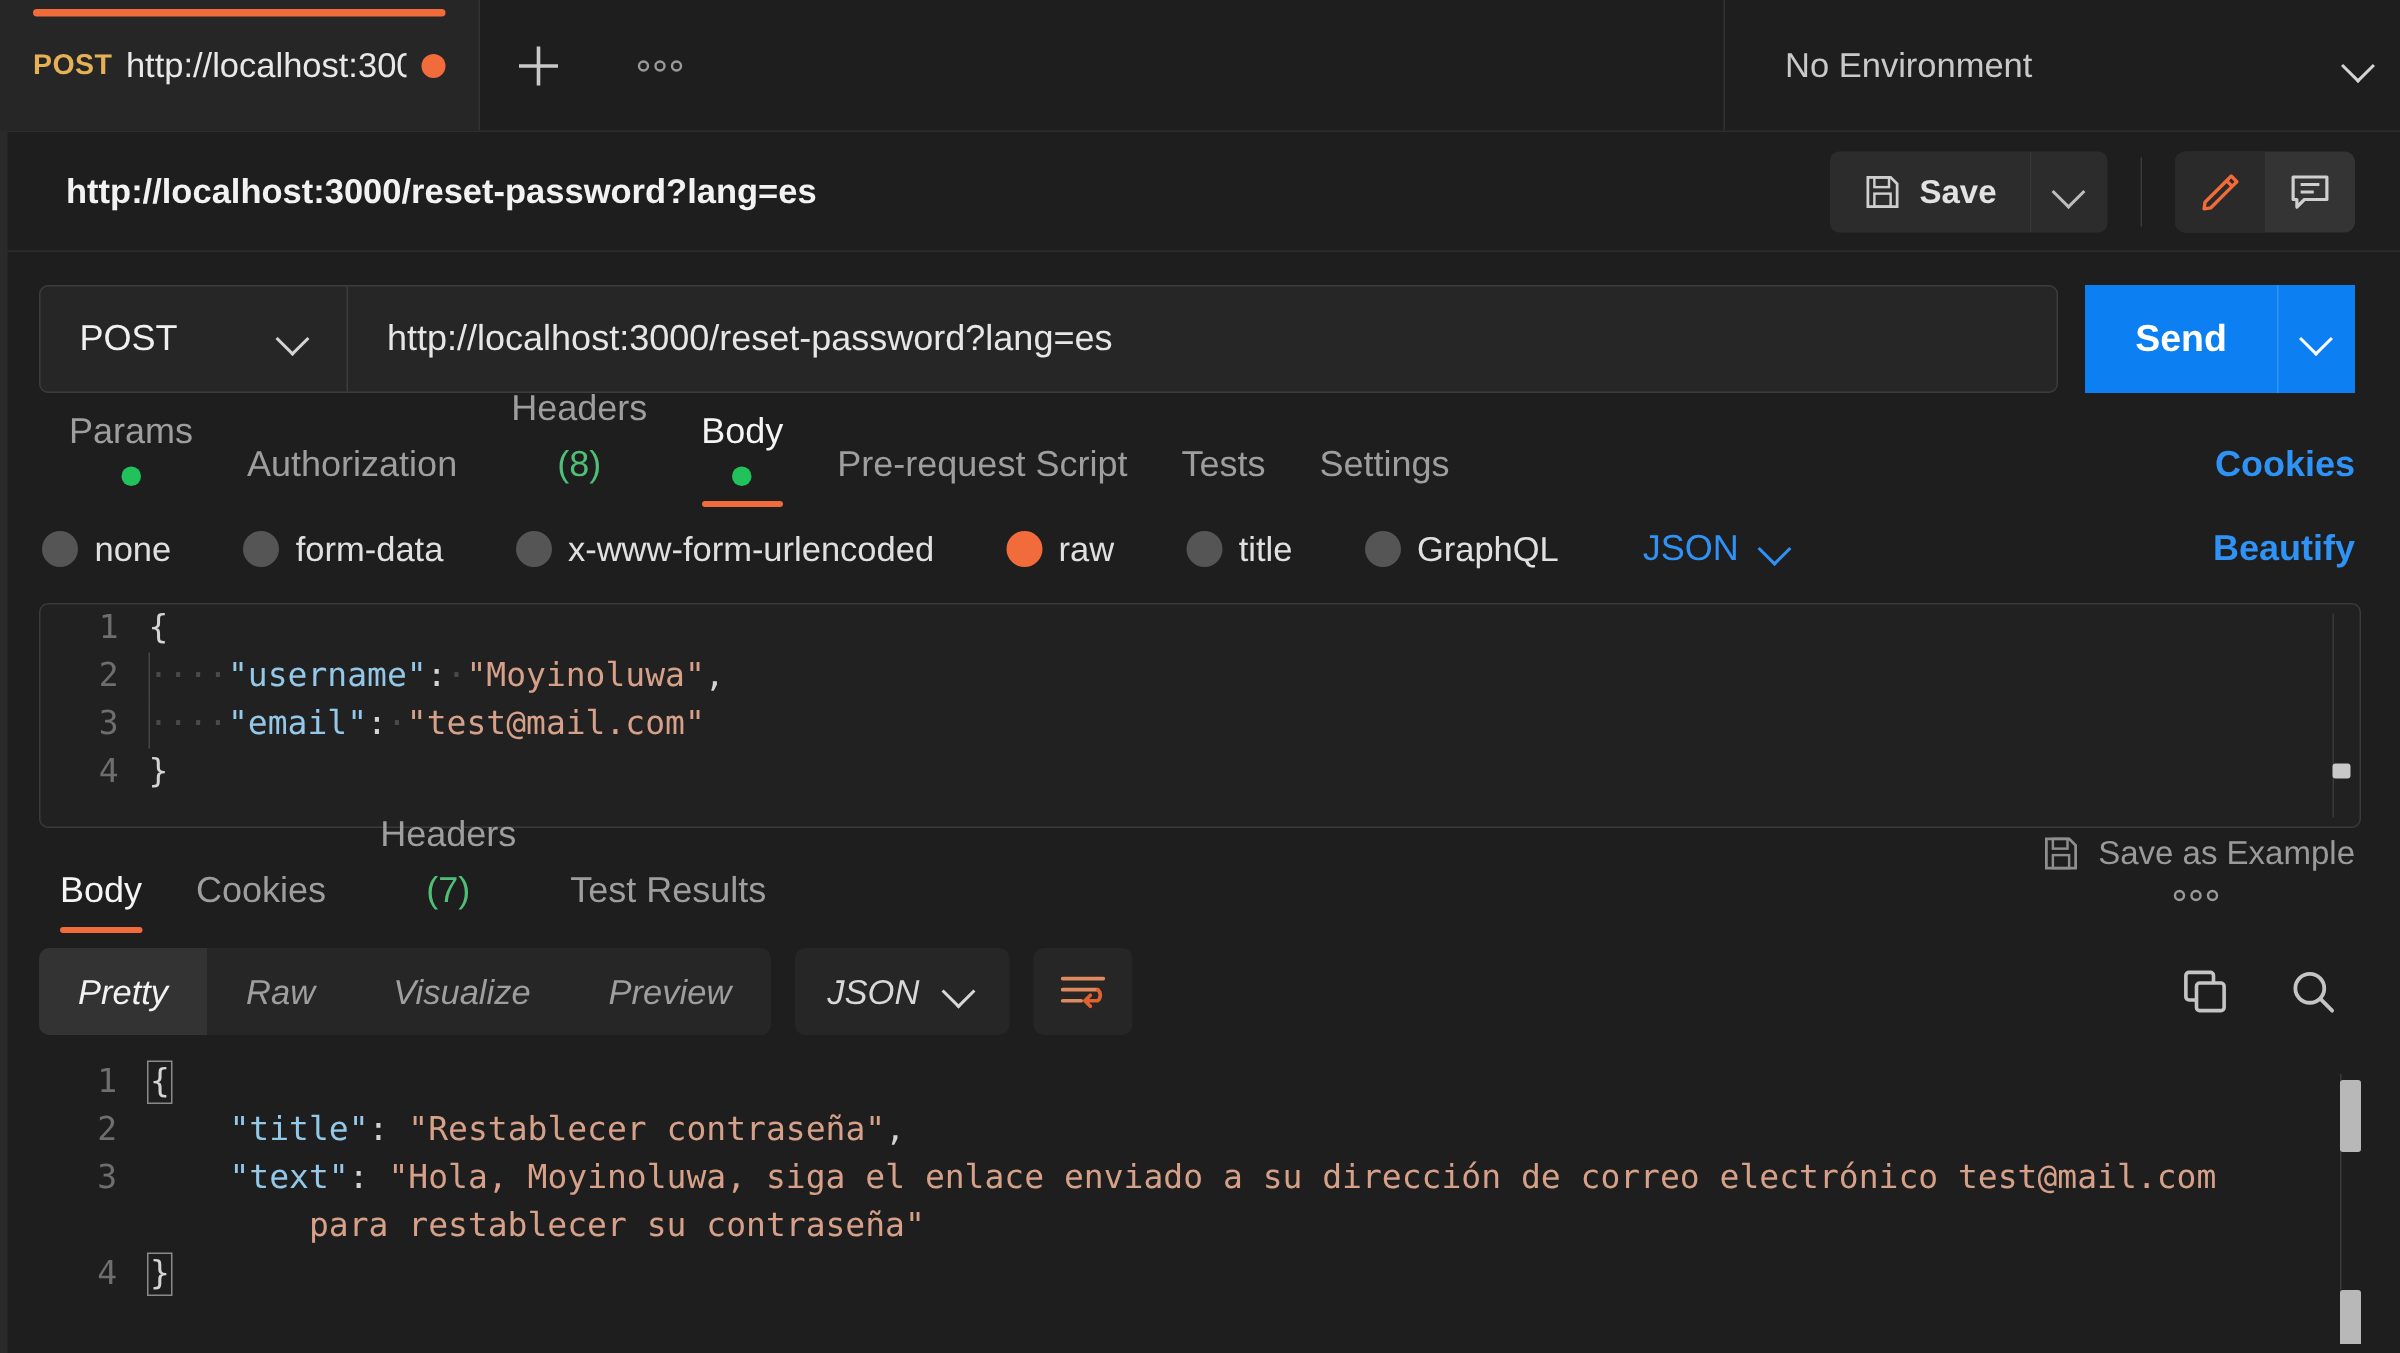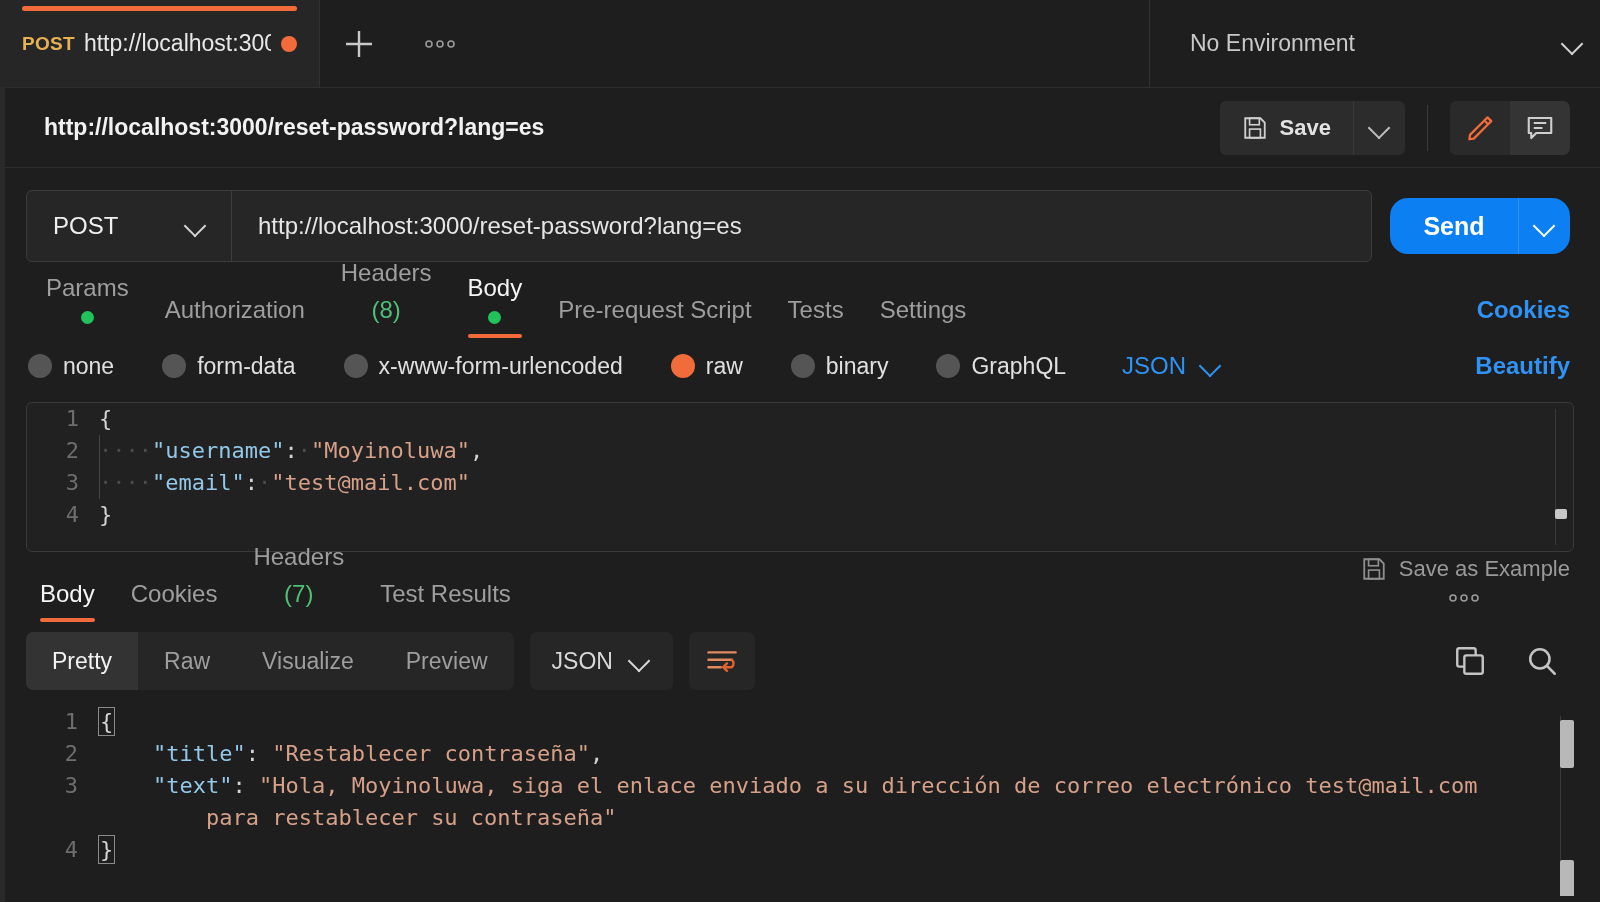--- a/index.html
+++ b/index.html
@@ -99,21 +99,21 @@
     flex: 1; display: flex; align-items: stretch;
     height: 72px; background: #262626; border: 1px solid #3c3c3c; border-radius: 6px;
   }
   .method-box {
     width: 205px; display: flex; align-items: center; justify-content: space-between;
     padding: 0 24px 0 26px; border-right: 1px solid #3c3c3c; cursor: pointer;
   }
   .method-box .m { font-size: 24px; color: #f0f0f0; font-weight: 400; }
   .url-box { flex: 1; display: flex; align-items: center; padding: 0 26px; }
   .url-box .u { font-size: 24px; color: #e6e6e6; }
-  .send-group { display: flex; align-items: stretch; height: 56px; border-radius: 18px; overflow: hidden; }
+  .send-group { display: flex; align-items: stretch; height: 72px; border-radius: 0; overflow: hidden; }
   .send-btn {
     width: 128px; background: #0c7ff2; border: none; color: #fff;
     font-size: 25px; font-weight: 700; font-family: "Liberation Sans", sans-serif;
     cursor: pointer;
   }
   .send-caret {
     width: 52px; background: #0c7ff2; border-left: 1px solid #2f93f5;
     display: flex; align-items: center; justify-content: center; color: #fff; cursor: pointer;
   }
 
@@ -179,21 +179,21 @@
 
   
   .resp-tabs { display: flex; align-items: flex-end; padding: 0 30px 0 22px; height: 56px; margin-top: 14px; }
   .resp-tabs .grow { flex: 1; }
   .status-area { display: flex; align-items: center; gap: 0; padding-bottom: 12px; flex-direction: column; }
   .status-area .it { font-size: 22px; color: #4fbf77; margin-left: 26px; }
   .status-area .globe { color: #cfcfcf; margin-left: 10px; display: flex; align-items: center; }
   .save-example { display: flex; align-items: center; gap: 12px; margin-left: 30px; color: #9a9a9a; font-size: 22px; cursor: pointer; }
   .dots3 { margin-left: 28px; color: #9a9a9a; font-size: 24px; letter-spacing: 2px; cursor: pointer; }
 
-  .resp-toolbar { display: flex; align-items: center; padding: 10px 30px 10px 26px; gap: 16px; }
+  .resp-toolbar { display: flex; align-items: center; padding: 10px 30px 10px 26px; gap: 16px; font-style: italic; }
   .seg { display: flex; background: #262626; border-radius: 7px; overflow: hidden; height: 58px; }
   .seg .s-item {
     display: flex; align-items: center; padding: 0 26px;
     font-size: 23px; color: #9e9e9e; cursor: pointer;
   }
   .seg .s-item.active { background: #333333; color: #f2f2f2; }
   .fmt-sel {
     display: flex; align-items: center; gap: 16px; height: 58px;
     background: #262626; border-radius: 7px; padding: 0 22px;
     font-size: 23px; color: #d8d8d8; cursor: pointer;
@@ -336,21 +336,21 @@
     <label class="radio-item">
       <span class="radio"></span>
       <span class="lbl">x-www-form-urlencoded</span>
     </label>
     <label class="radio-item">
       <span class="radio sel"></span>
       <span class="lbl">raw</span>
     </label>
     <label class="radio-item">
       <span class="radio"></span>
-      <span class="lbl">binary</span>
+      <span class="lbl">title</span>
     </label>
     <label class="radio-item">
       <span class="radio"></span>
       <span class="lbl">GraphQL</span>
     </label>
     <div class="json-sel">
       <span>JSON</span>
       <span class="chev"></span>
     </div>
     <div class="grow"></div>

